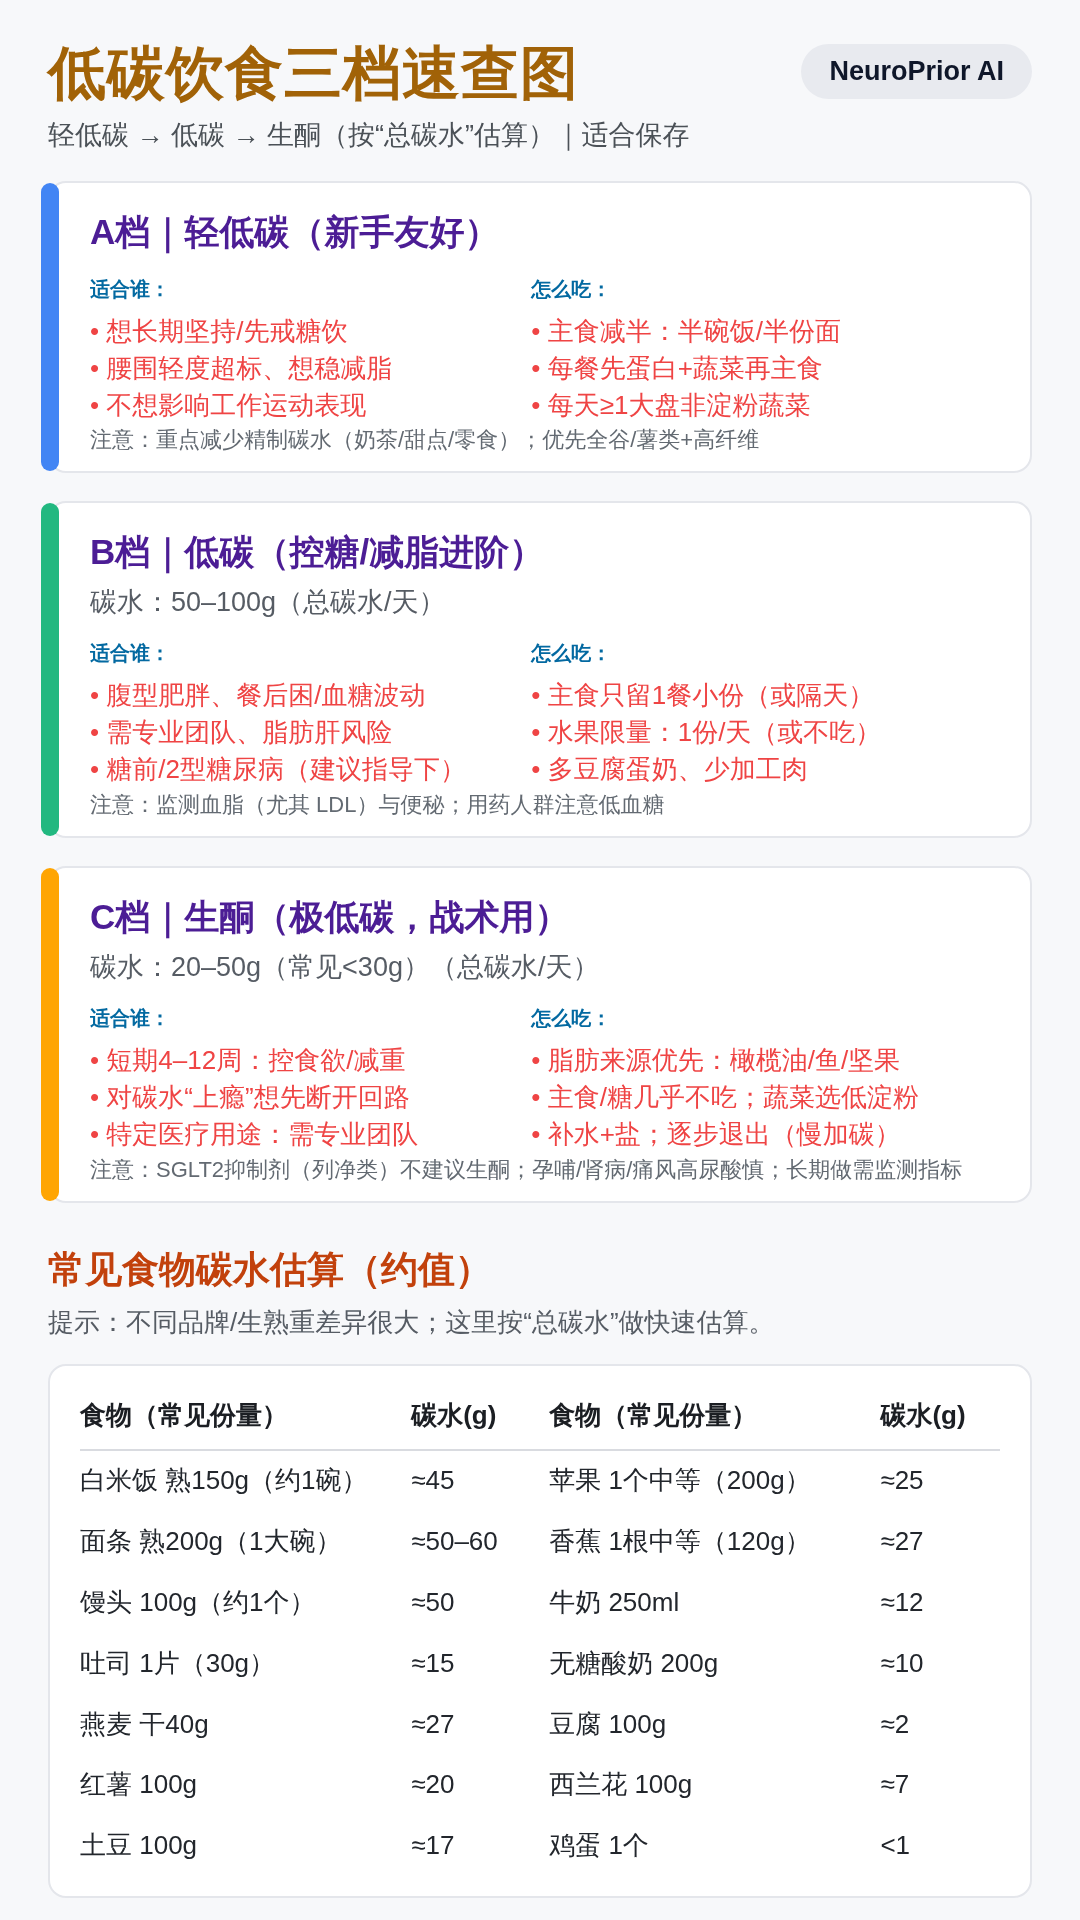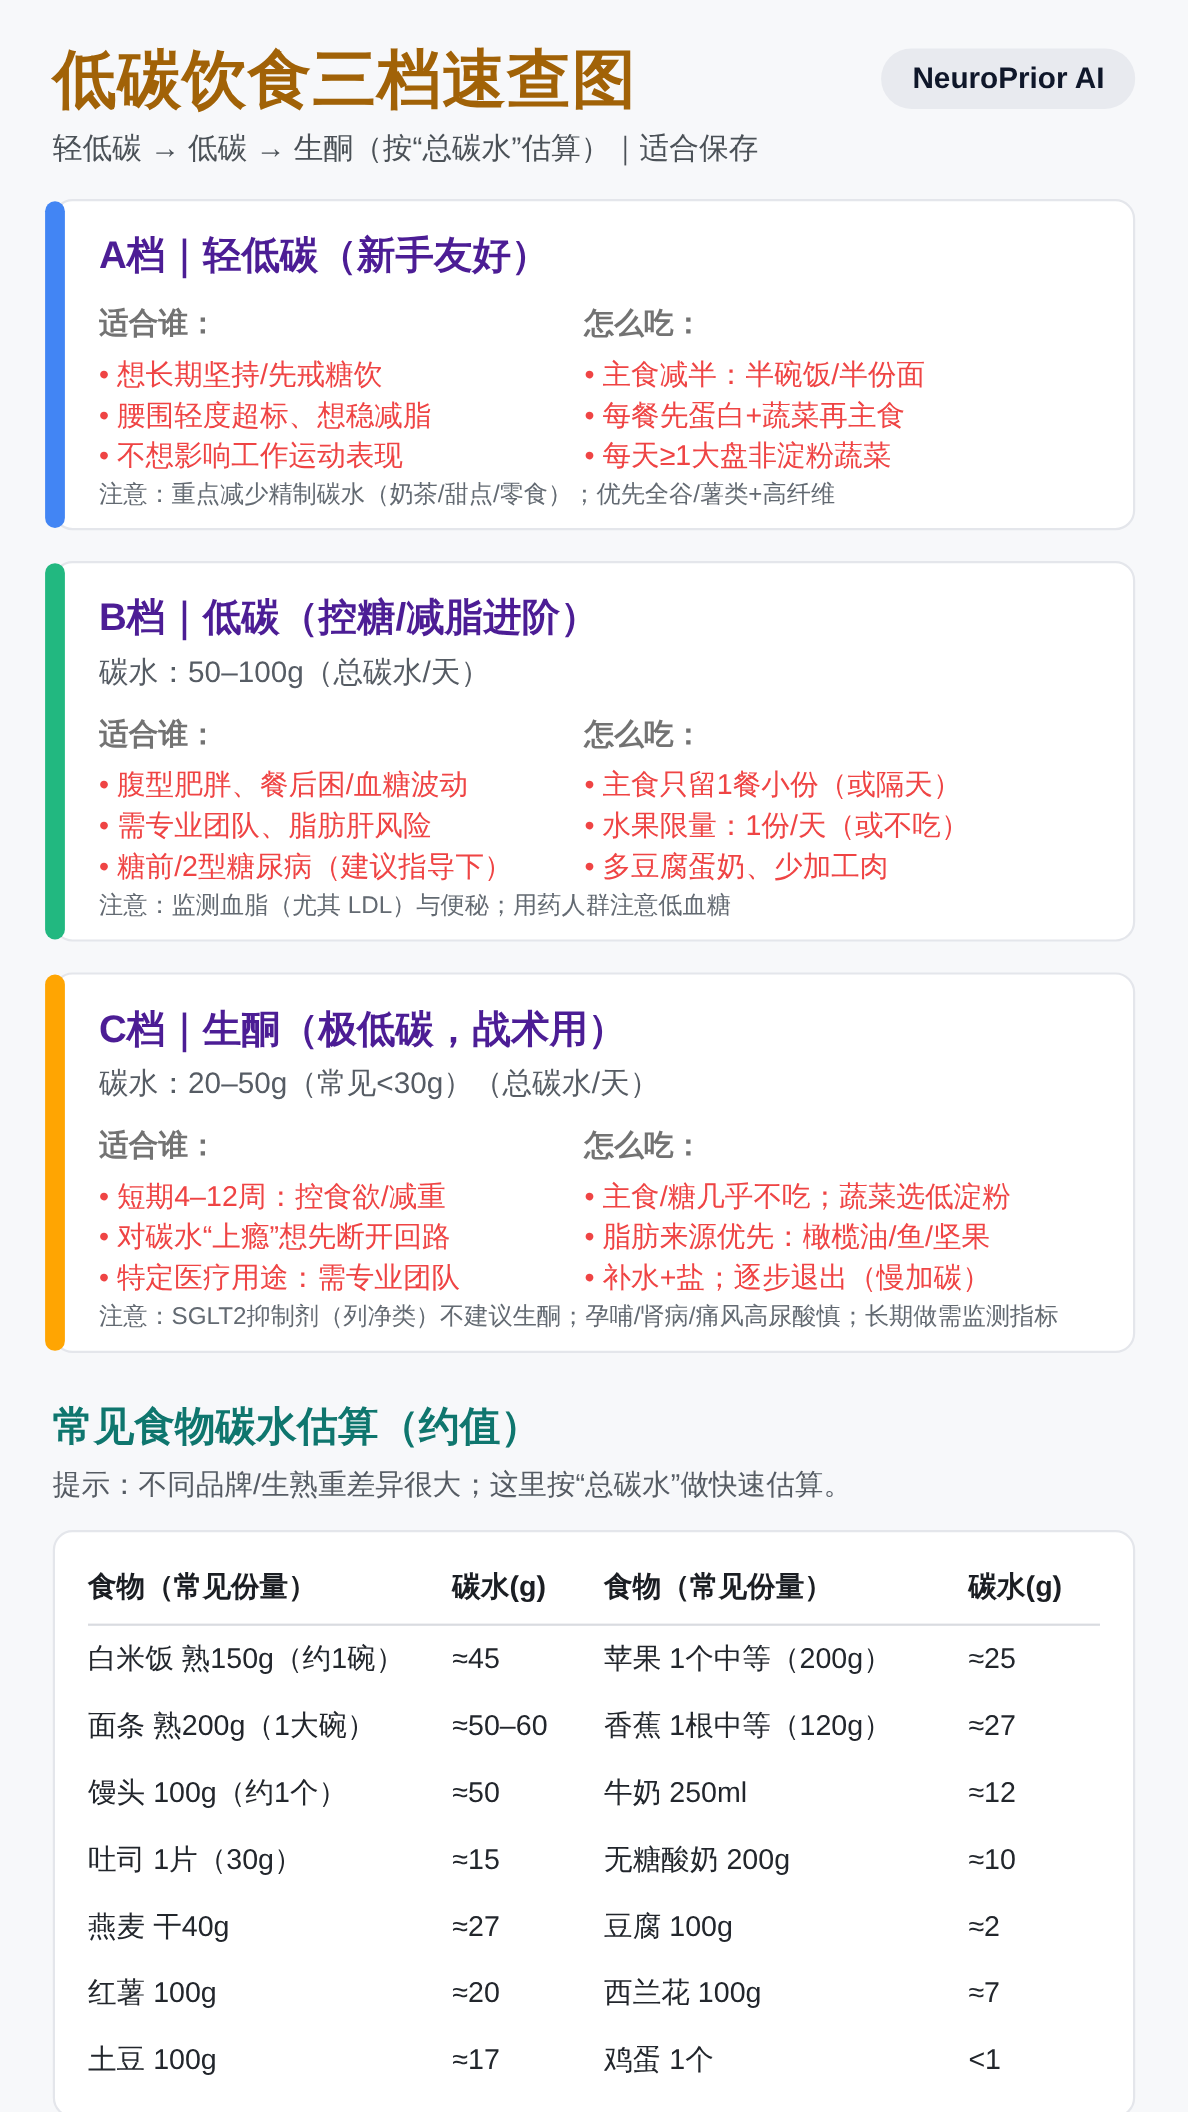--- a/index.html
+++ b/index.html
@@ -33,28 +33,28 @@
     margin-top: 28px;
     padding: 26px 30px 16px 40px;
   }
   .accent-bar {
     position: absolute; left: -9px; top: 0; bottom: 0; width: 18px;
     border-radius: 10px;
   }
   .tier-title { font-size: 35px; font-weight: 800; color: #4c1d95; }
   .tier-range { font-size: 27px; color: #565c64; margin-top: 8px; }
   .tier-cols { display: grid; grid-template-columns: 48.5% 51.5%; margin-top: 20px; }
-  .col-heading { font-size: 27px; font-weight: 800; color: #737373; margin-bottom: 10px; }
+  .col-heading { font-size: 20px; font-weight: 800; color: #0369a1; margin-bottom: 10px; }
   .bullet-list { list-style: none; }
   .bullet-list li { font-size: 26px; color: #ef4444; line-height: 1.42; }
   .bullet-list li::before { content: "• "; }
   .tier-note { font-size: 22px; color: #636a72; margin-top: 2px; }
 
   
-  .section-title { font-size: 37px; font-weight: 800; margin-top: 42px; color: #0f766e; }
+  .section-title { font-size: 37px; font-weight: 800; margin-top: 42px; color: #c2410c; }
   .section-hint { font-size: 26px; color: #565c64; margin-top: 10px; }
   .table-card {
     background: #ffffff; border: 2px solid #e4e6eb; border-radius: 18px;
     margin-top: 24px; padding: 26px 30px 20px 30px;
   }
   .food-grid-header, .food-grid-row {
     display: grid;
     grid-template-columns: 36% 15% 36% 13%;
     align-items: center;
   }
@@ -131,22 +131,22 @@
       <div class="col-heading">适合谁：</div>
       <ul class="bullet-list">
         <li>短期4–12周：控食欲/减重</li>
         <li>对碳水“上瘾”想先断开回路</li>
         <li>特定医疗用途：需专业团队</li>
       </ul>
     </div>
     <div>
       <div class="col-heading">怎么吃：</div>
       <ul class="bullet-list">
+        <li>脂肪来源优先：橄榄油/鱼/坚果</li>
         <li>主食/糖几乎不吃；蔬菜选低淀粉</li>
-        <li>脂肪来源优先：橄榄油/鱼/坚果</li>
         <li>补水+盐；逐步退出（慢加碳）</li>
       </ul>
     </div>
   </div>
   <div class="tier-note">注意：SGLT2抑制剂（列净类）不建议生酮；孕哺/肾病/痛风高尿酸慎；长期做需监测指标</div>
 </div>
 
 <div class="section-title">常见食物碳水估算（约值）</div>
 <div class="section-hint">提示：不同品牌/生熟重差异很大；这里按“总碳水”做快速估算。</div>
 

